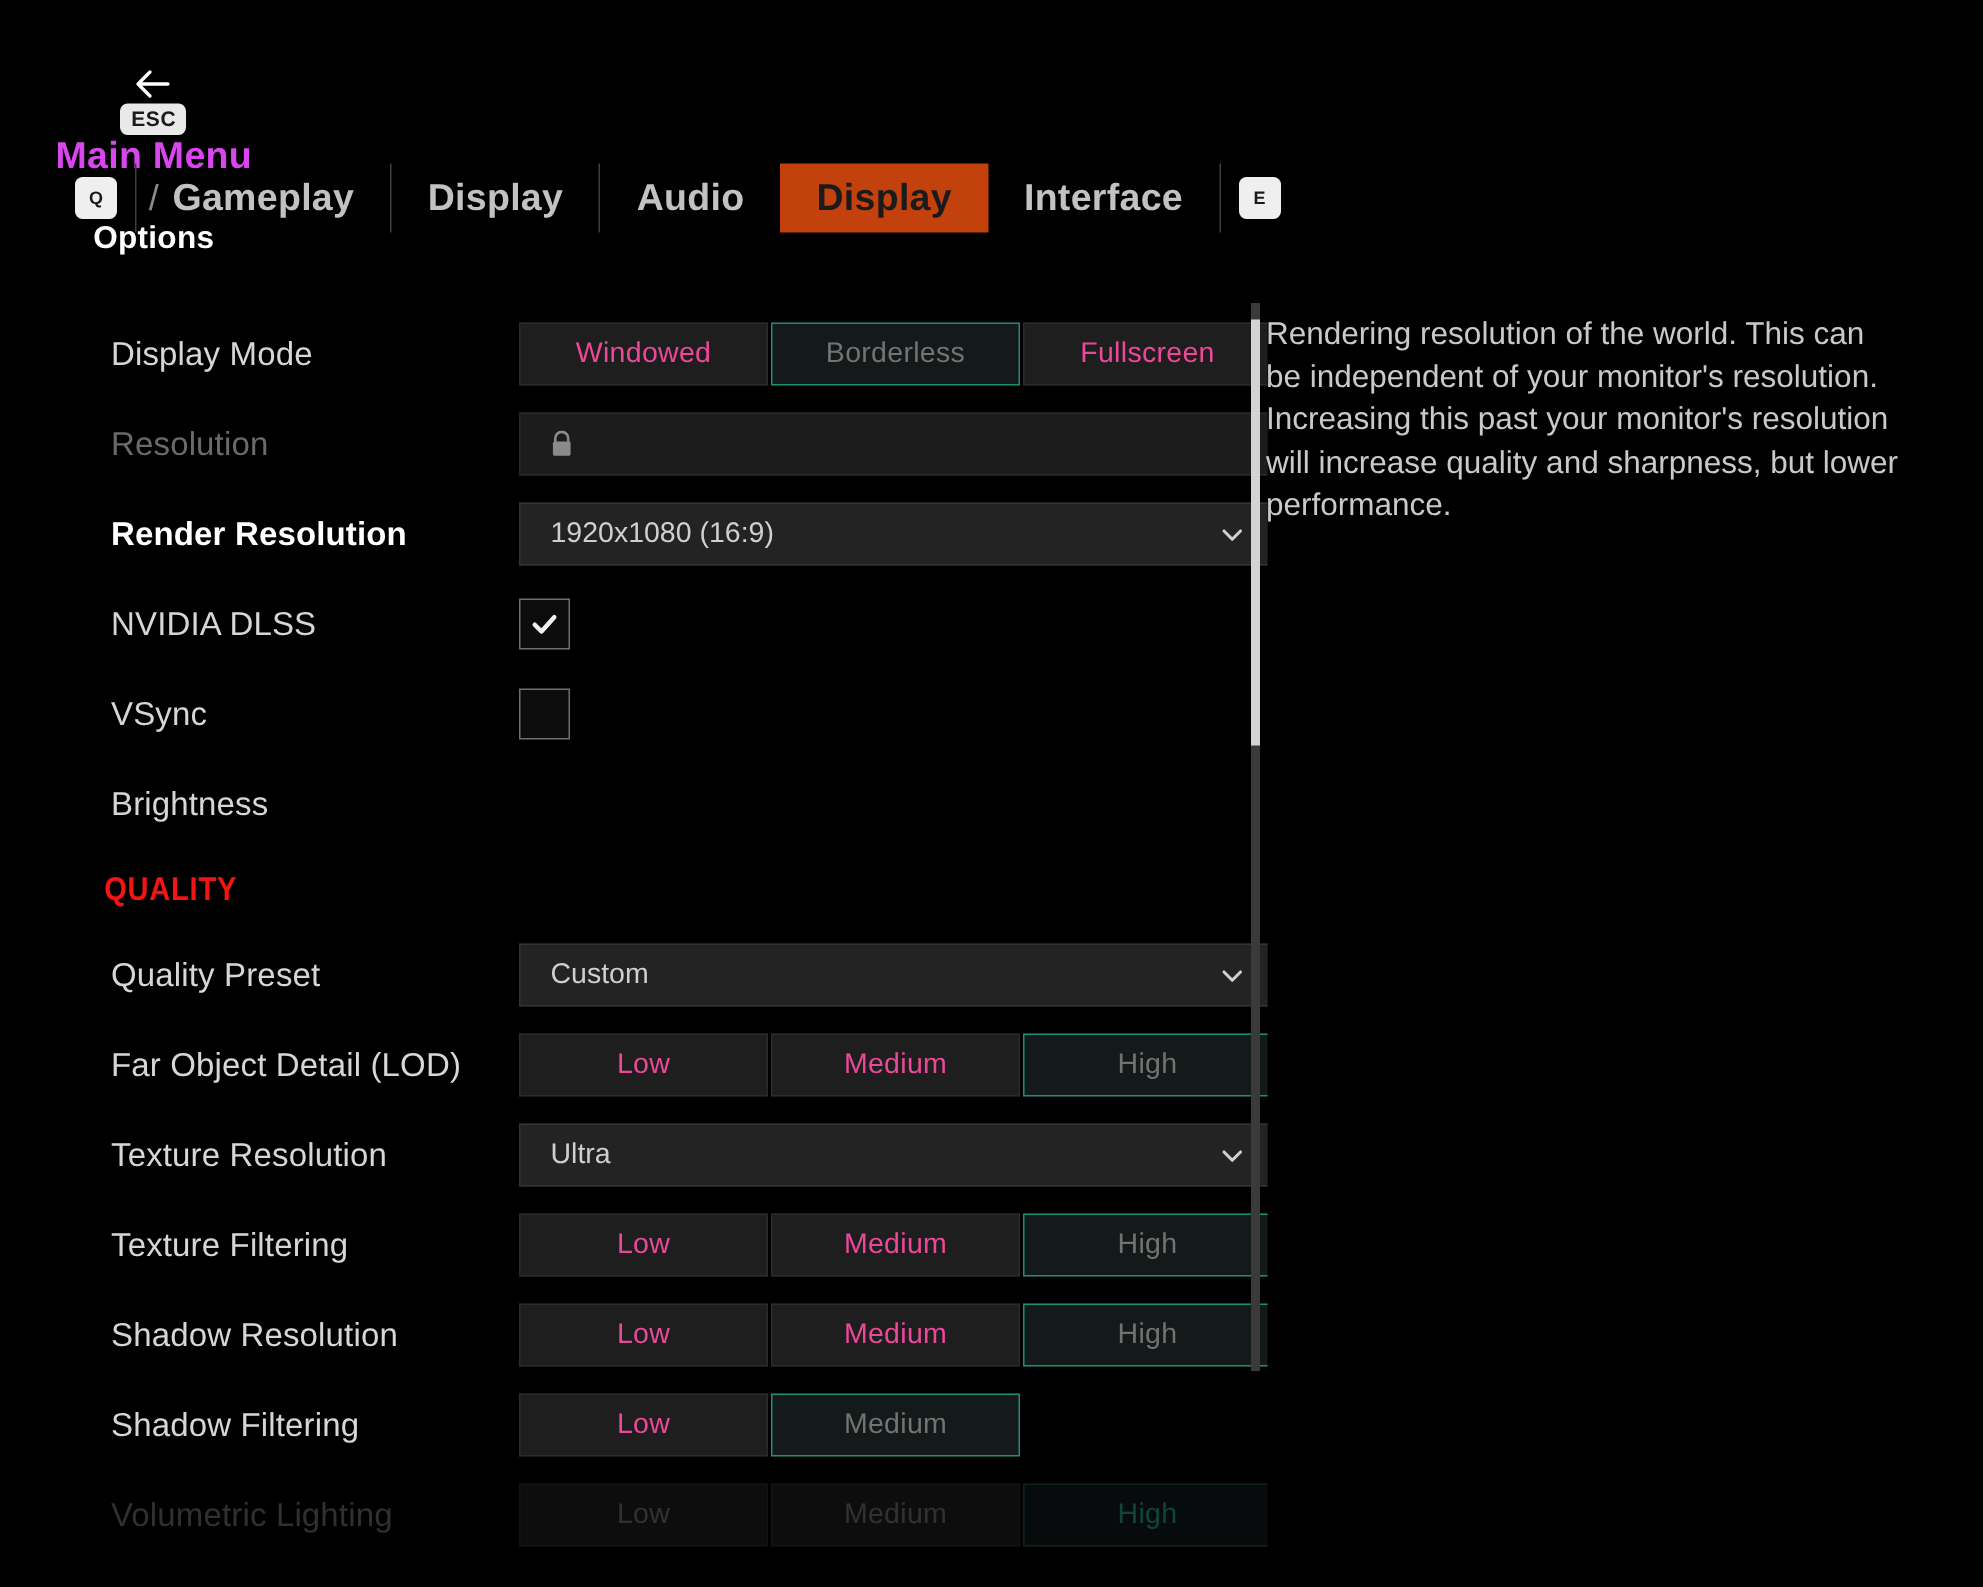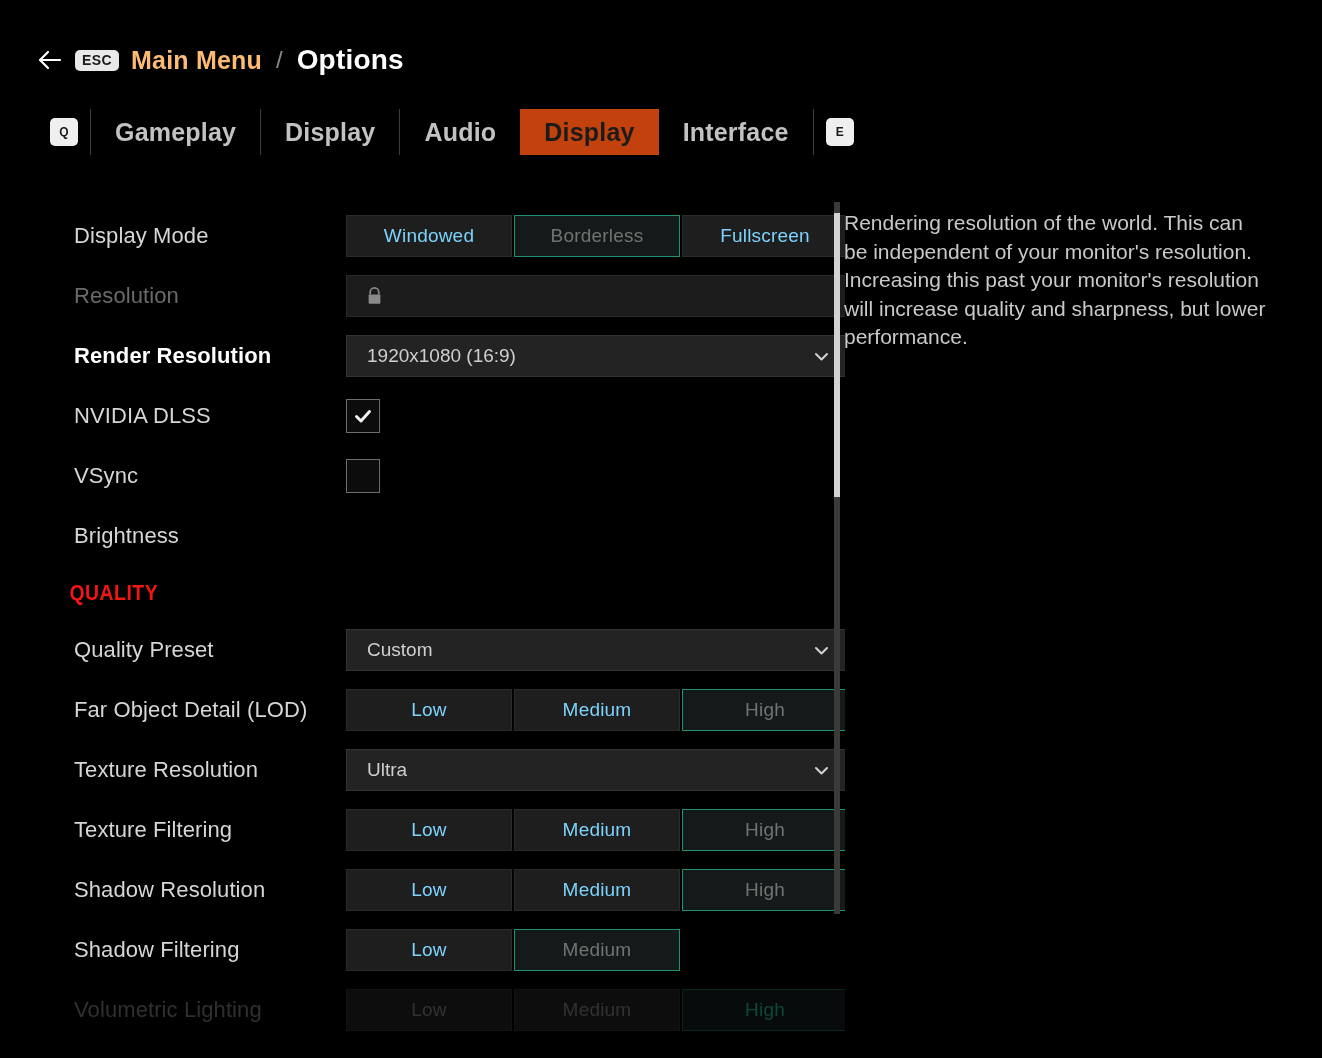--- a/index.html
+++ b/index.html
@@ -8,41 +8,42 @@
     background: #000;
     overflow: hidden;
     font-family: "Liberation Sans", sans-serif;
     -webkit-font-smoothing: antialiased;
   }
   .screen { position: relative; width: 1322px; height: 1058px; background: #000; }
 
   
   .breadcrumb {
     position: absolute; left: 37px; top: 43px;
-    display: flex; align-items: center; gap: 12px;
+    display: flex; align-items: center; gap: 0;
     height: 34px;
+    flex-direction: column;
   }
   .back-arrow {
     width: 26px; height: 26px; display: block;
     fill: none; stroke: #ffffff; stroke-width: 2.2;
   }
   .key-badge {
     background: #e9e9e9; color: #1a1a1a;
     border-radius: 5px;
     font-size: 14px; font-weight: bold;
     letter-spacing: 0.4px;
     padding: 3px 7px 4px 7px;
     line-height: 1;
     display: inline-flex; align-items: center; justify-content: center;
   }
   .crumb-parent {
-    color: #fdba74; font-size: 25px; font-weight: bold; letter-spacing: 0.2px;
+    color: #d946ef; font-size: 25px; font-weight: bold; letter-spacing: 0.2px;
   }
   .crumb-sep { color: #8a8a8a; font-size: 24px; font-weight: normal; margin: 0 2px; }
-  .crumb-current { color: #ffffff; font-size: 28px; font-weight: bold; letter-spacing: 0.2px; }
+  .crumb-current { color: #ffffff; font-size: 21px; font-weight: bold; letter-spacing: 0.2px; }
 
   
   .tabbar {
     position: absolute; left: 38px; top: 108px;
     display: flex; align-items: center; height: 48px;
   }
   .tab-key {
     width: 28px; height: 28px; border-radius: 5px;
     background: #efefef; color: #1a1a1a;
     font-size: 12px; font-weight: bold;
@@ -79,21 +80,21 @@
   .row.disabled .label { color: #6a6a6a; }
   .row.fading { opacity: 0.45; }
   .row .control { flex: 1; display: flex; align-items: center; }
 
   
   .seg { display: flex; height: 42px; gap: 2px; }
   .seg .opt {
     width: 166px; height: 42px;
     background: #1e1e1e;
     border: 1px solid #2b2b2b;
-    color: #7dd3fc; font-size: 19px;
+    color: #ec4899; font-size: 19px;
     display: flex; align-items: center; justify-content: center;
     letter-spacing: 0.2px;
   }
   .seg .opt.selected {
     background: #131a19;
     border: 1px solid #1d8f74;
     color: #737373;
   }
   .row.disabled .seg .opt { color: #6e6e6e; }
   .row.disabled .seg .opt.selected { color: #1f9c7e; border-color: #14564a; }

